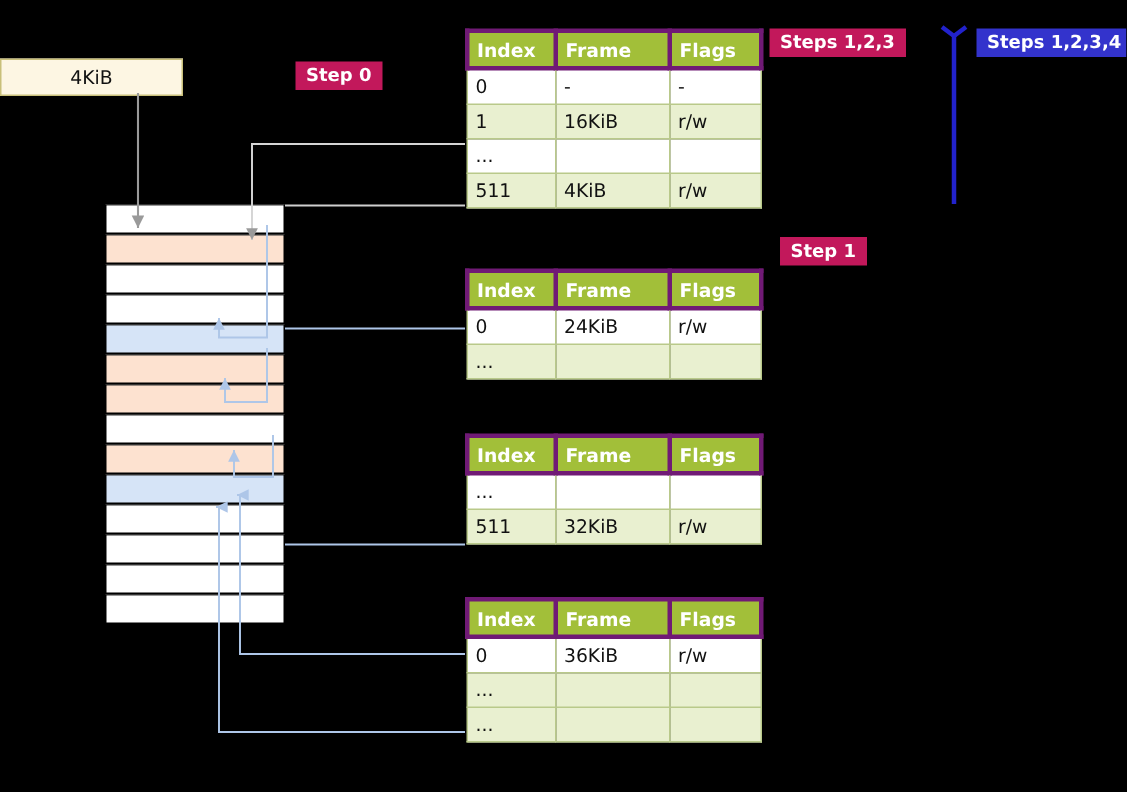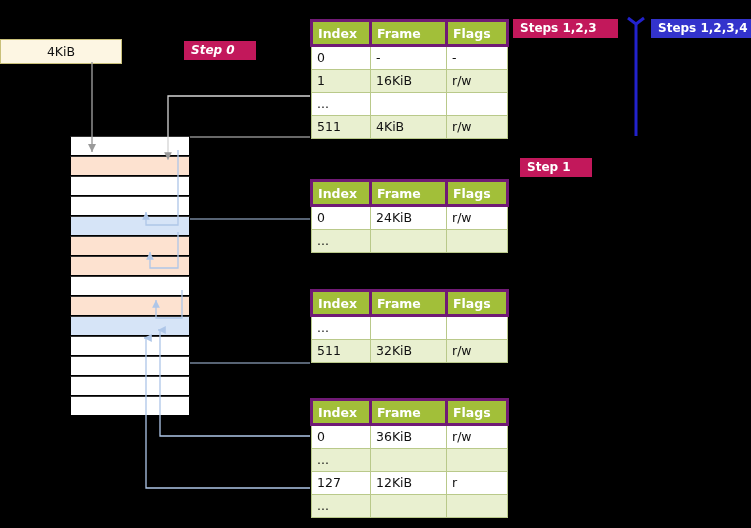--- a/index.html
+++ b/index.html
@@ -25,29 +25,29 @@
     color: #111111;
     font-size: 12.5px;
     display: flex; align-items: center; justify-content: center;
   }
 
   
   .badge {
     color: #ffffff;
     font-size: 12px;
     font-weight: bold;
-    padding: 3px 21px 4px 7px;
+    padding: 3px 7px 4px 7px;
     display: inline-block;
     line-height: 1;
     white-space: nowrap;
   }
   .badge-crimson { background: #c2185b; }
   .badge-blue    { background: #3333cc; }
 
-  #step0    { left: 184px; top: 41px; font-style: italic; }
+  #step0    { left: 197px; top: 41px; }
   #step123  { left: 513px; top: 19px; }
   #step1234 { left: 651px; top: 19px; }
   #step4    { left: 520px; top: 158px; }
 
   
   .memcol { left: 70px; top: 136px; width: 120px; height: 280px; }
   .memrow {
     position: absolute;
     left: 0; width: 120px; height: 20px;
     box-sizing: border-box;
@@ -215,25 +215,20 @@
         <tr>
           <td class="col-index">0</td>
           <td class="col-frame">36KiB</td>
           <td class="col-flags">r/w</td>
         </tr>
         <tr class="alt">
           <td class="col-index">...</td>
           <td class="col-frame"></td>
           <td class="col-flags"></td>
         </tr>
-        <tr>
-          <td class="col-index">127</td>
-          <td class="col-frame">12KiB</td>
-          <td class="col-flags">r</td>
-        </tr>
         <tr class="alt">
           <td class="col-index">...</td>
           <td class="col-frame"></td>
           <td class="col-flags"></td>
         </tr>
       </tbody>
   </table>
 
   <svg class="overlay">
     <defs>

